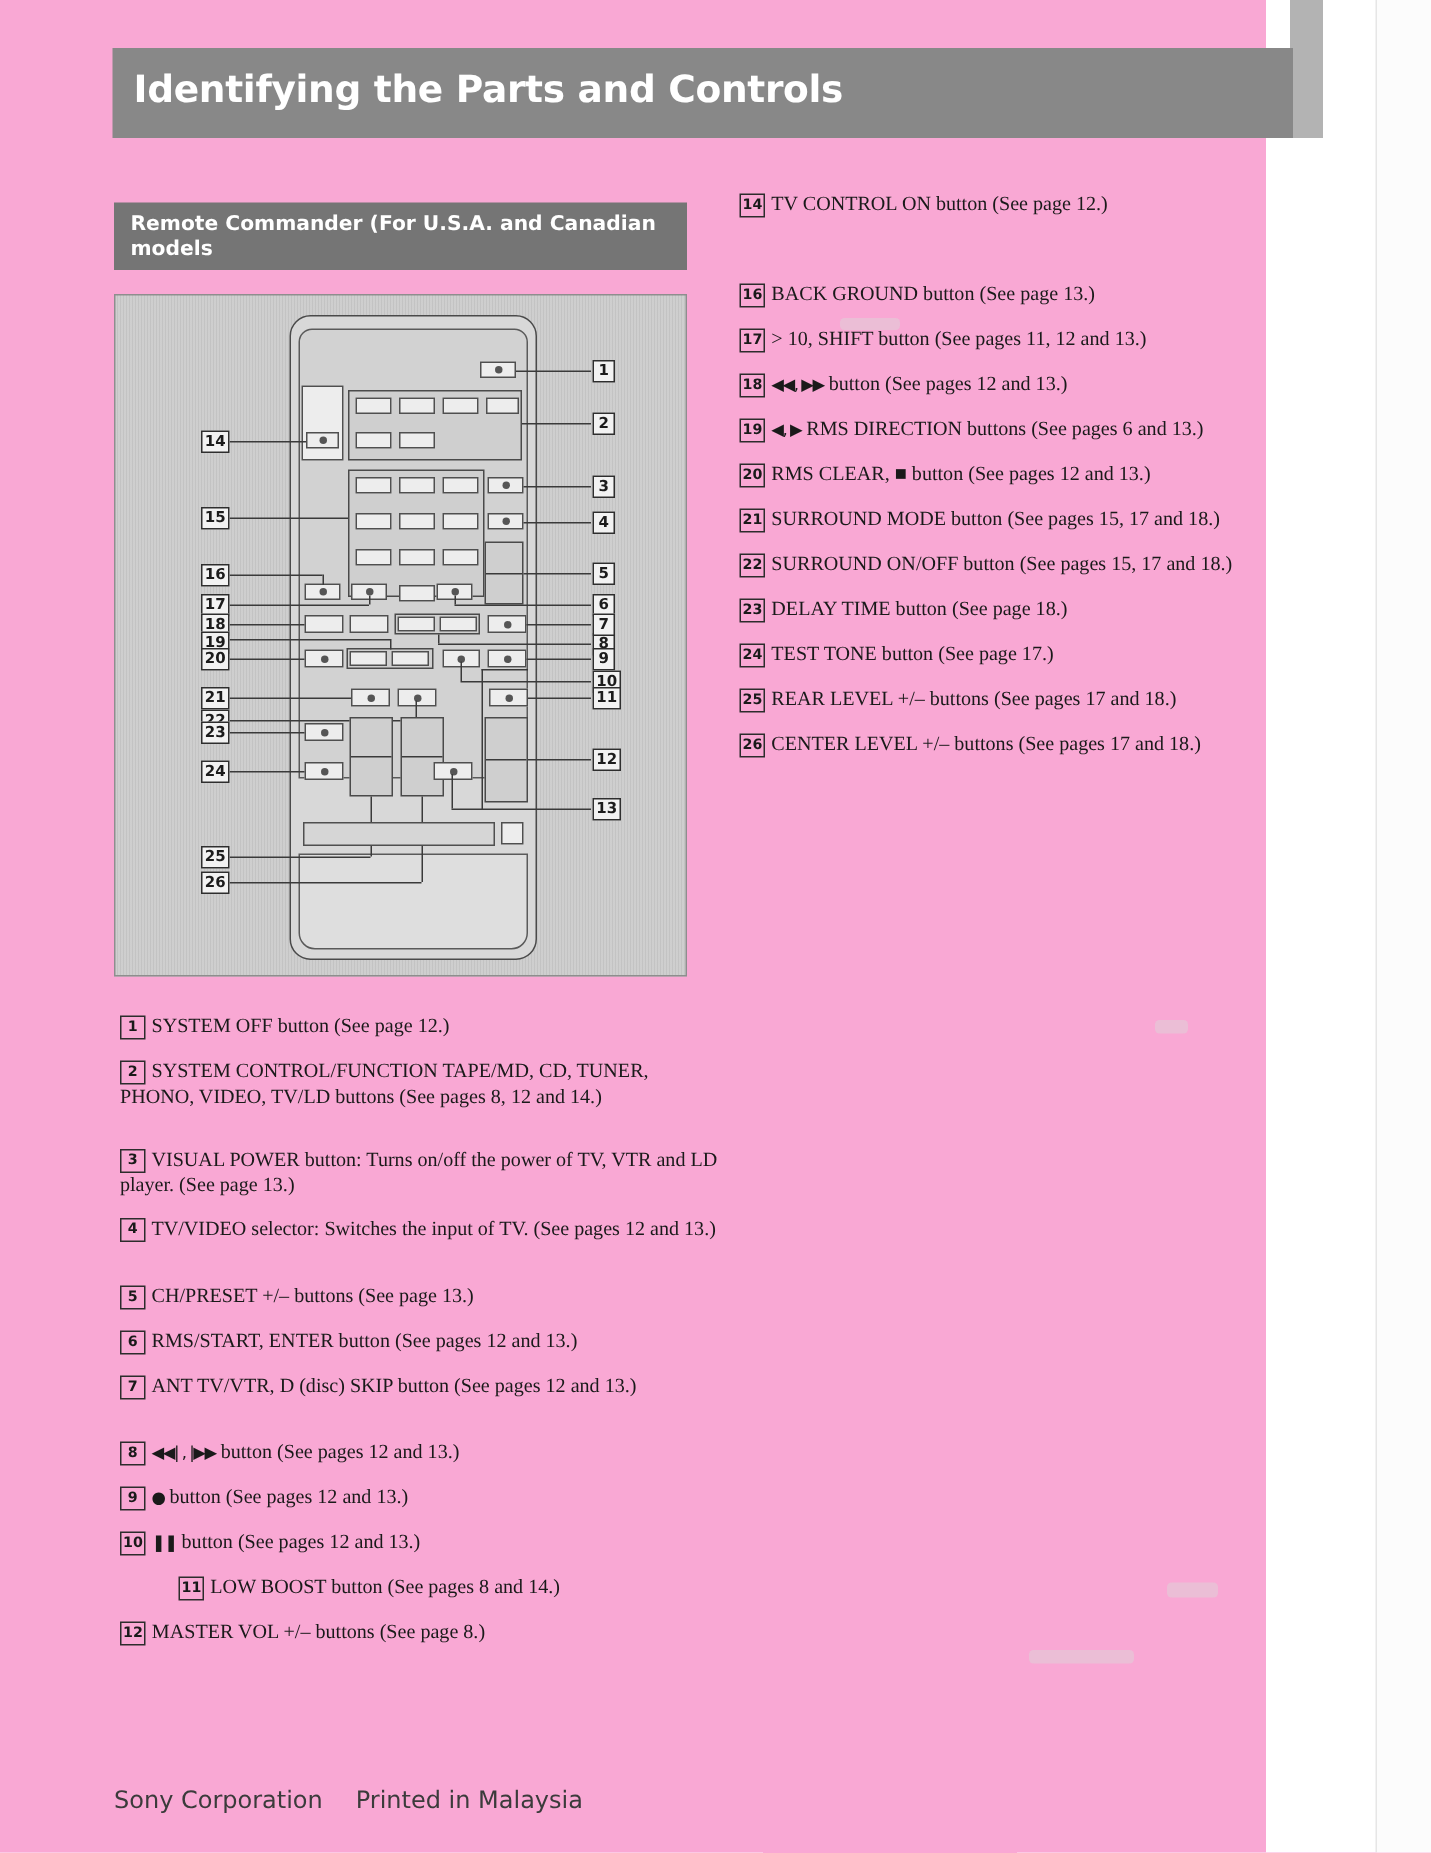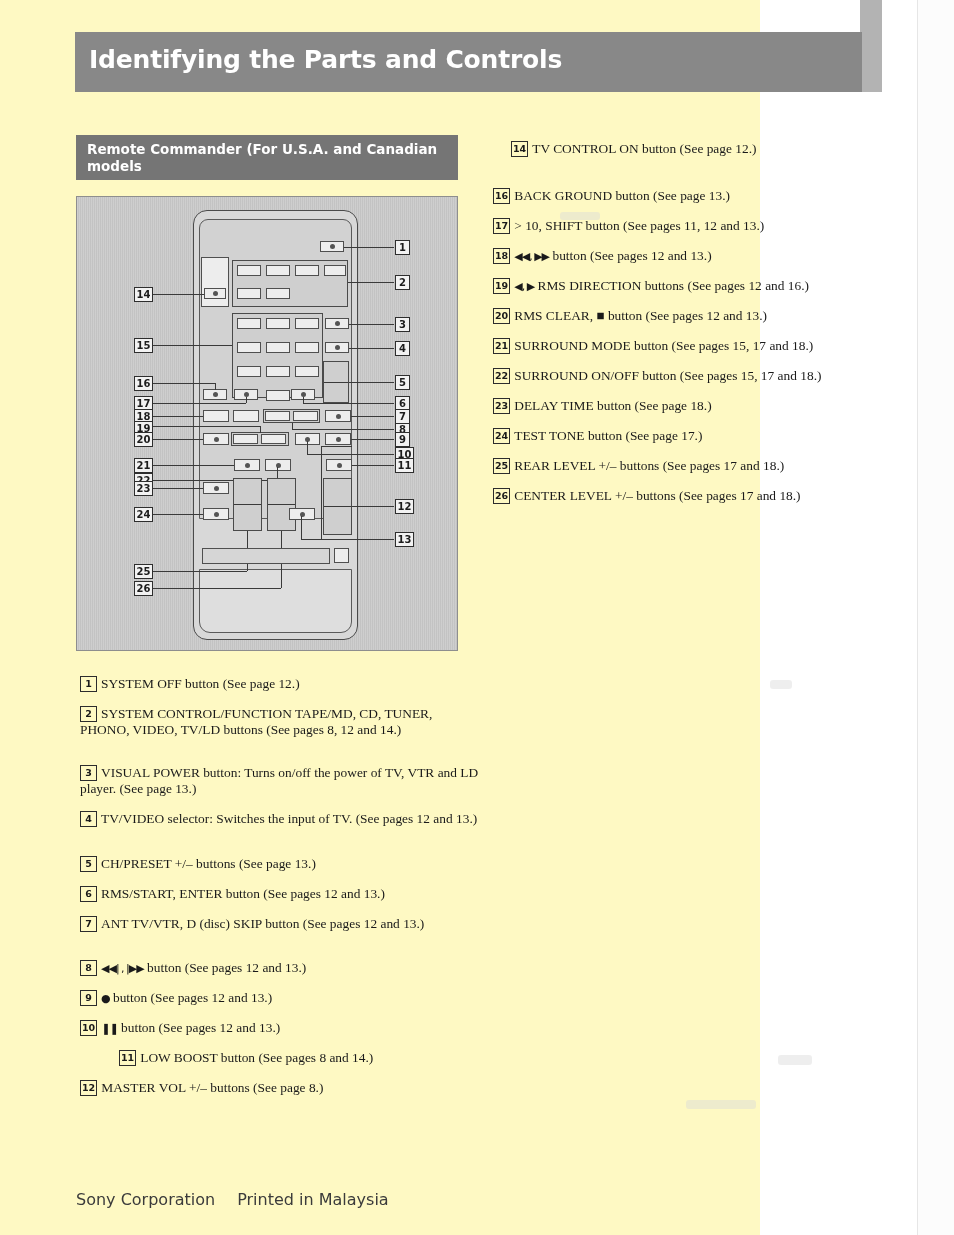--- a/index.html
+++ b/index.html
@@ -6,22 +6,22 @@
   html,body{margin:0;padding:0;}
   body{
     width:954px;height:1235px;
     background:#ffffff;
     font-family:"Liberation Serif", serif;
     position:relative;
     overflow:hidden;
   }
   
   #page{
-    position:absolute;left:0;top:0;width:760px;height:1235px;
-    background:#fef9c3;
+    position:absolute;left:0;top:0;width:844px;height:1235px;
+    background:#f9a8d4;
   }
   
   .scan-edge{
     position:absolute;top:0;width:1px;height:1235px;
     background:#e6e6e6;
   }
   .scan-edge.e1{left:917px;}
   .scan-gutter{
     position:absolute;left:918px;top:0;width:36px;height:1235px;
     background:#fcfcfc;
@@ -320,34 +320,34 @@
 
     <div class="dotbtn" style="left:212px;top:311px;width:26px;height:12px;"></div>
     <div class="ln-v" style="left:224px;top:319px;height:23px;"></div>
     <div class="ln-h" style="left:224px;top:342px;width:93px;"></div>
     <div class="chip w2" style="left:318px;top:335px;">13</div>
 
     <div class="bx" style="left:125px;top:351px;width:128px;height:16px;background:#d6d6d6;"></div>
     <div class="bx" style="left:257px;top:351px;width:15px;height:15px;"></div>
   </div>
 
-  <div class="list-item" style="left:511px;top:128px;width:400px;margin-top:13px;">
+  <div class="list-item" style="left:493px;top:128px;width:400px;">
     <span class="num">14</span><span class="txt">TV CONTROL ON button (See page 12.)</span>
   </div>
   <div class="list-item" style="left:493px;top:188px;width:400px;">
     <span class="num">16</span><span class="txt">BACK GROUND button (See page 13.)</span>
   </div>
   <div class="list-item" style="left:493px;top:218px;width:400px;">
     <span class="num">17</span><span class="txt">&gt; 10, SHIFT button (See pages 11, 12 and 13.)</span>
   </div>
   <div class="list-item" style="left:493px;top:248px;width:400px;">
     <span class="num">18</span><span class="glyph">◀◀, ▶▶</span>&nbsp;<span class="txt">button (See pages 12 and 13.)</span>
   </div>
   <div class="list-item" style="left:493px;top:278px;width:410px;">
-    <span class="num">19</span><span class="glyph">◀, ▶</span>&nbsp;<span class="txt">RMS DIRECTION buttons (See pages 12 and 16.)</span>
+    <span class="num">19</span><span class="glyph">◀, ▶</span>&nbsp;<span class="txt">RMS DIRECTION buttons (See pages 6 and 13.)</span>
   </div>
   <div class="list-item" style="left:493px;top:308px;width:400px;">
     <span class="num">20</span><span class="txt">RMS CLEAR, ■ button (See pages 12 and 13.)</span>
   </div>
   <div class="list-item" style="left:493px;top:338px;width:410px;">
     <span class="num">21</span><span class="txt">SURROUND MODE button  (See pages 15, 17 and 18.)</span>
   </div>
   <div class="list-item" style="left:493px;top:368px;width:410px;">
     <span class="num">22</span><span class="txt">SURROUND ON/OFF button  (See pages 15, 17 and 18.)</span>
   </div>

